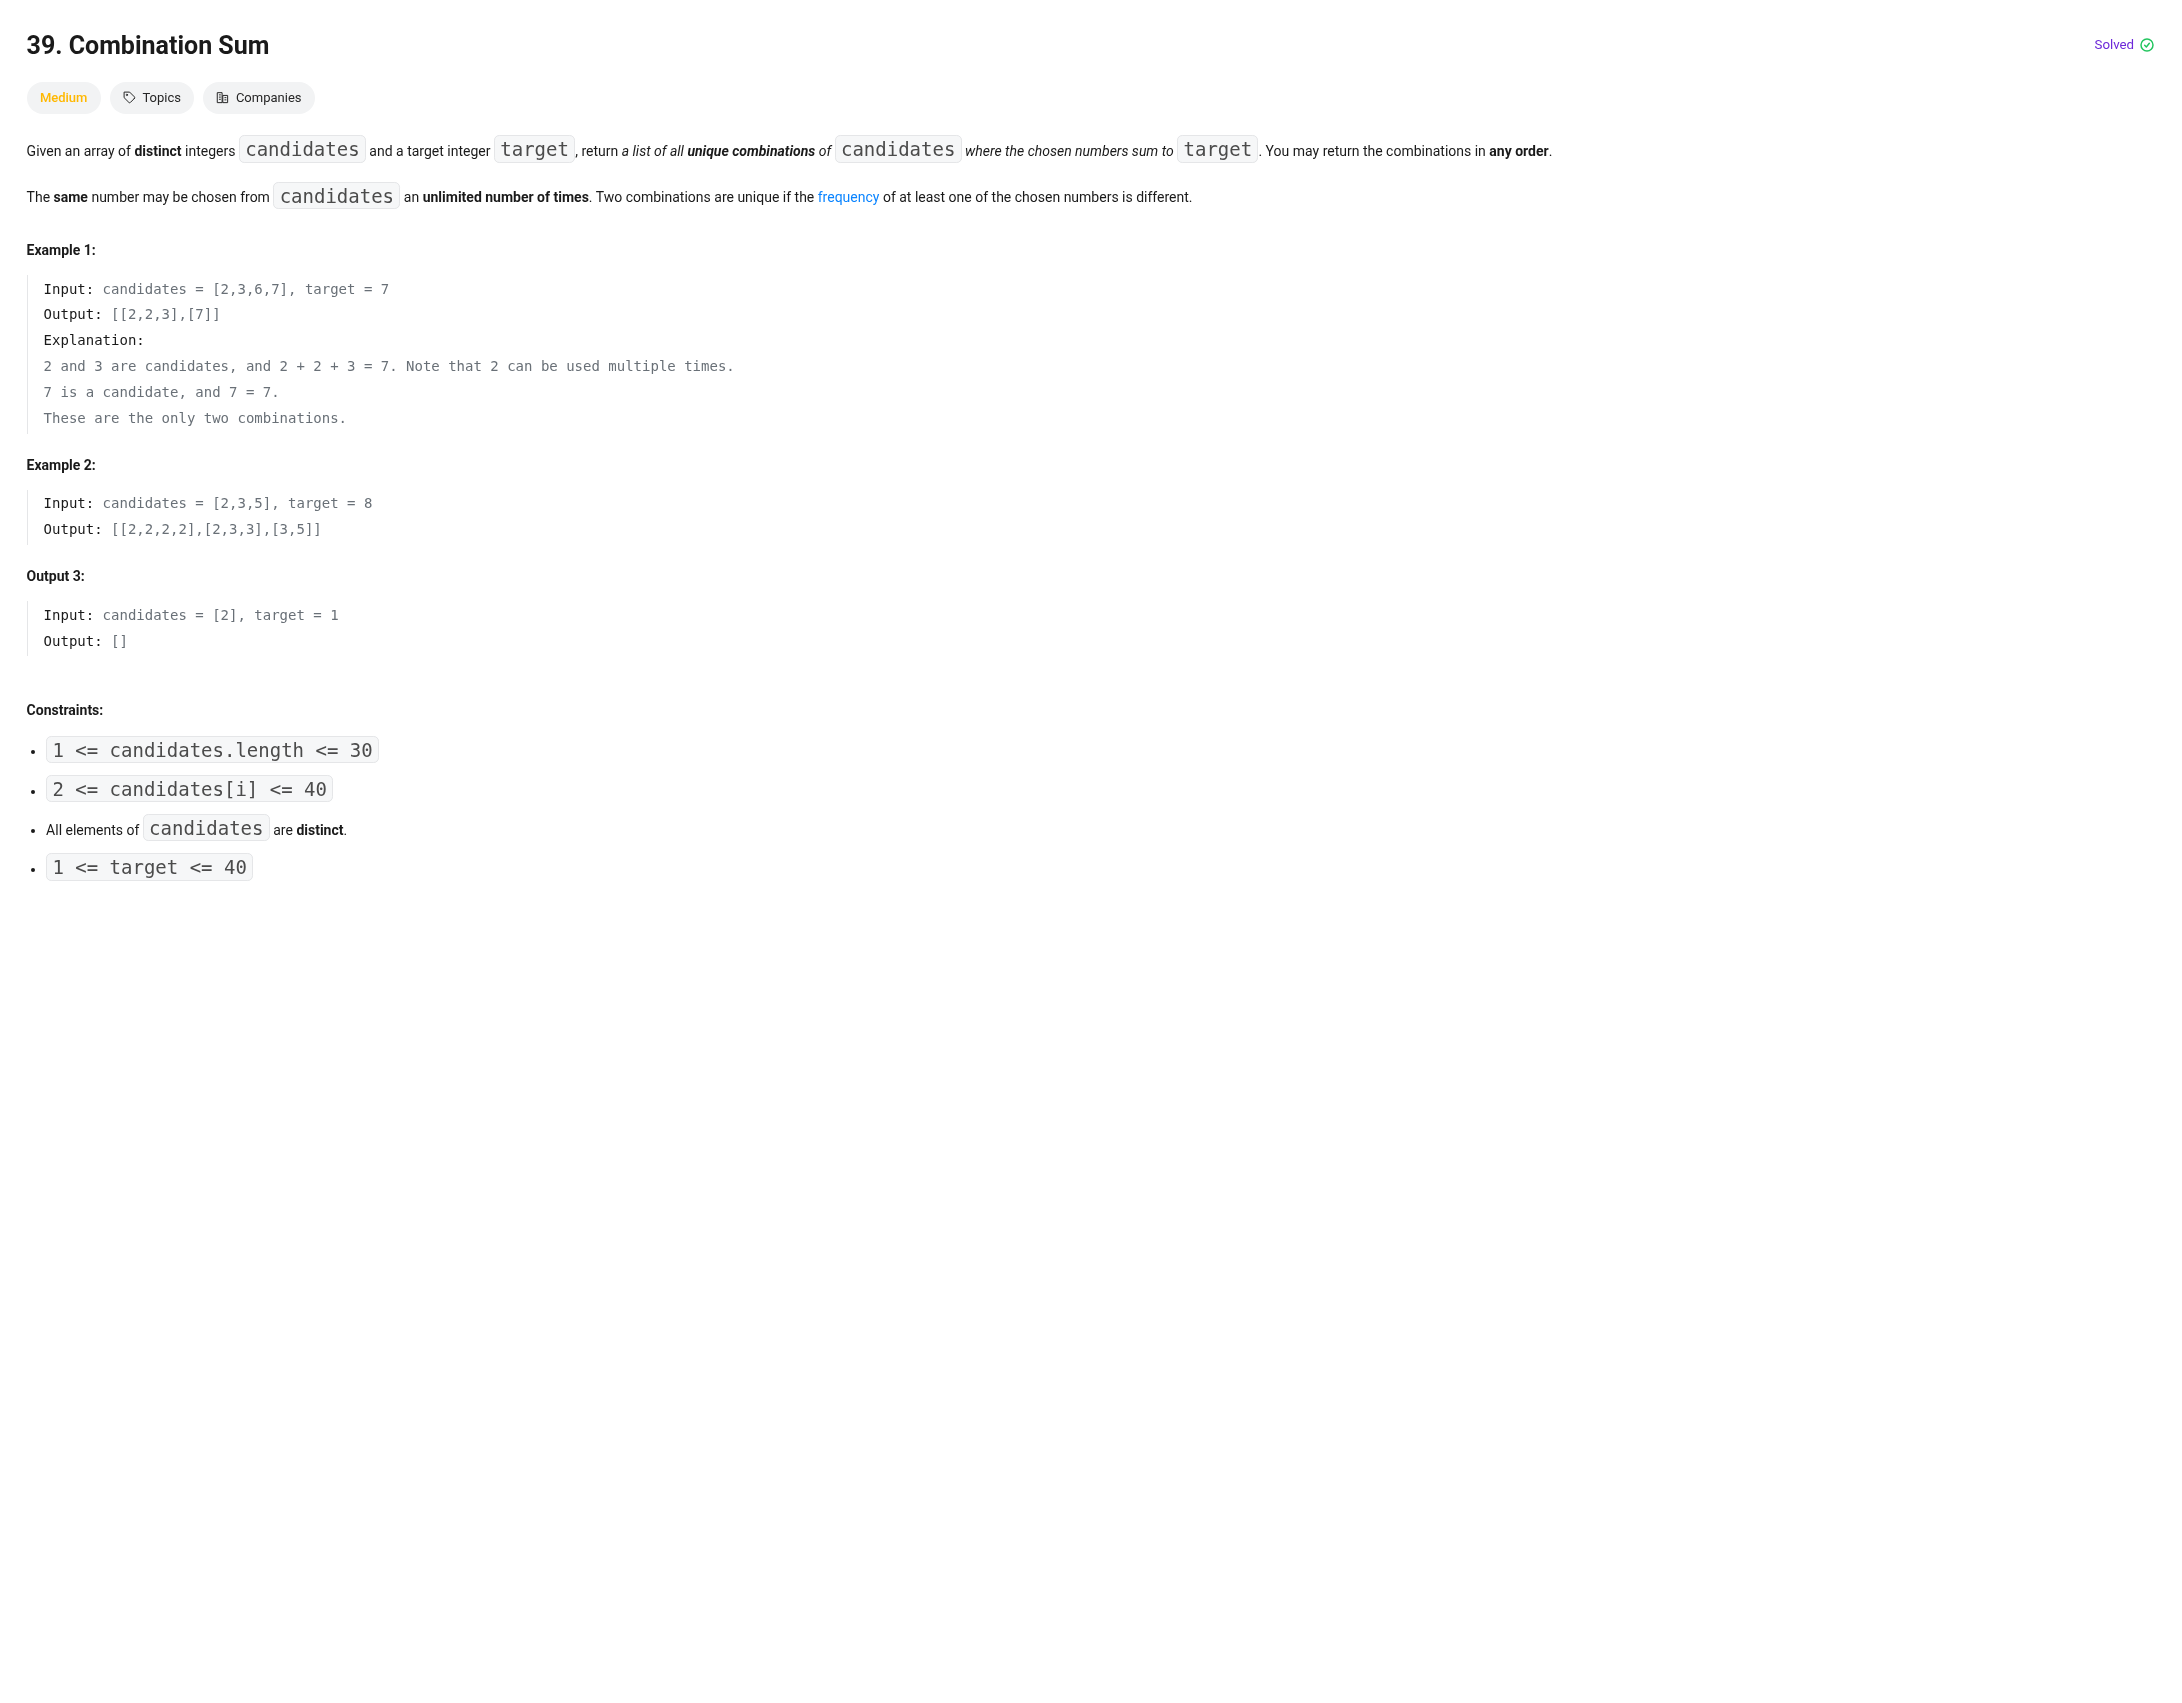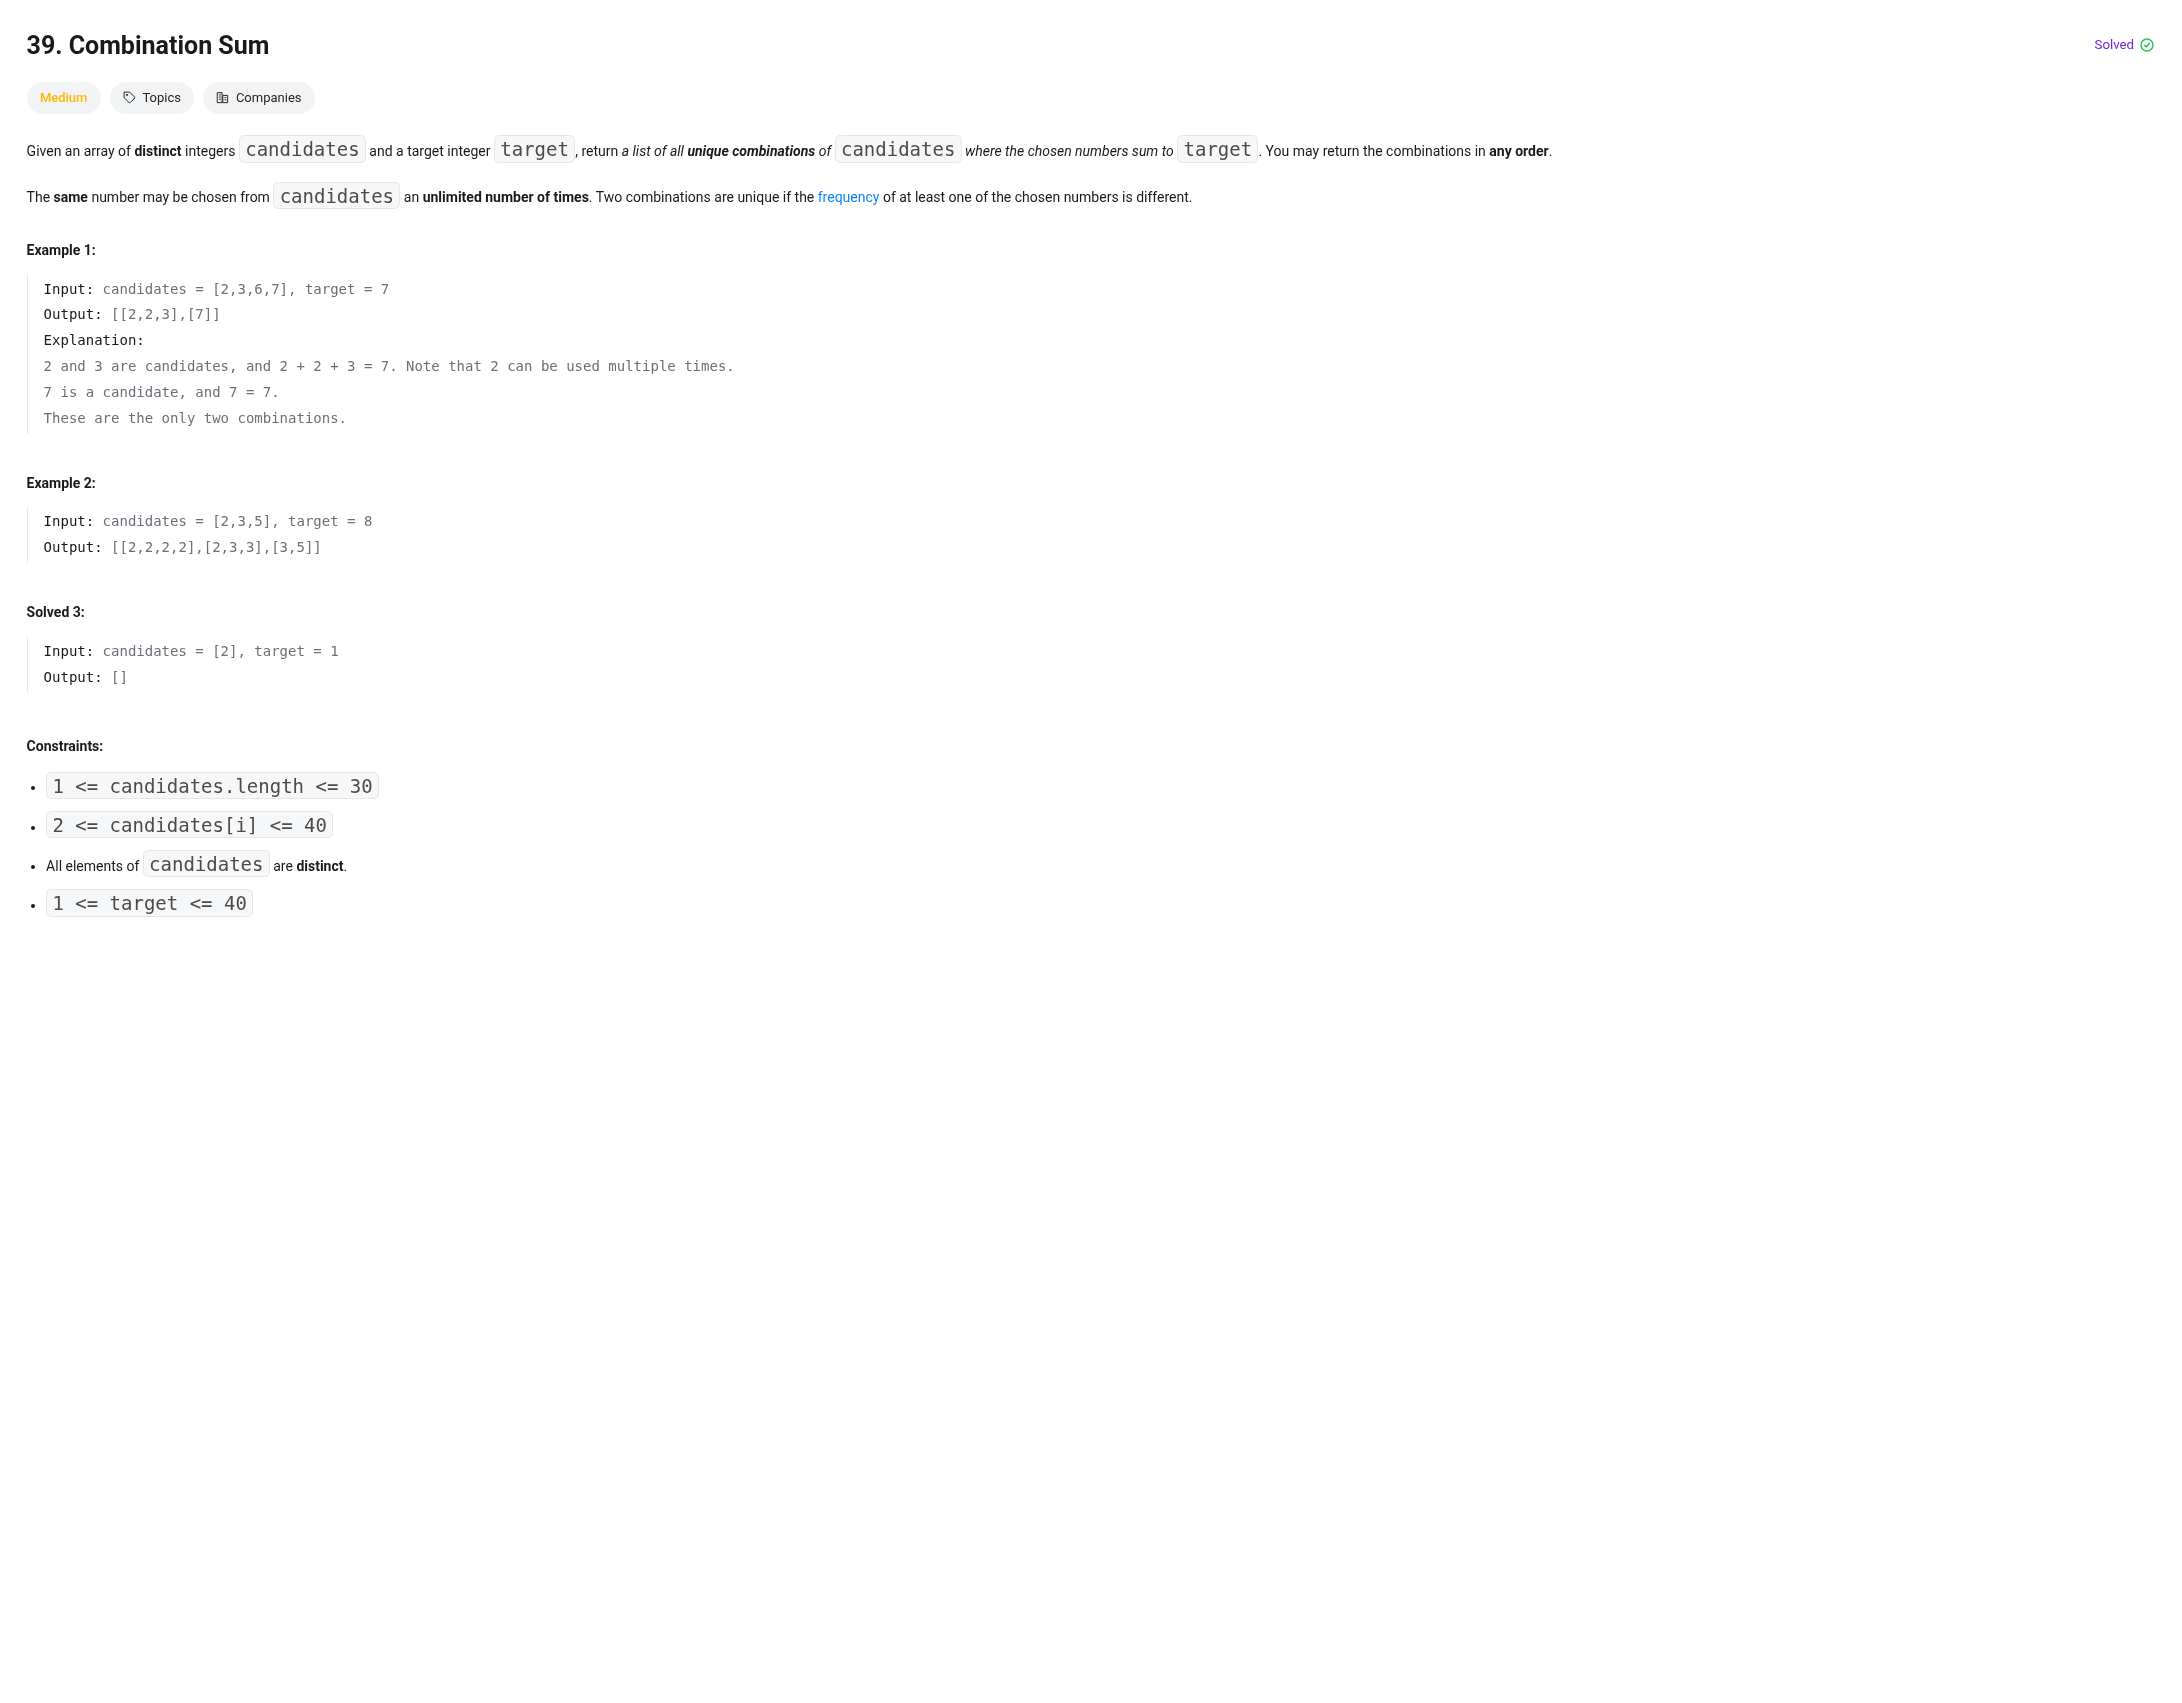--- a/index.html
+++ b/index.html
@@ -77,21 +77,21 @@
   a.kw {
     color: #0a84ff;
     text-decoration: none;
   }
   .section-label {
     font-weight: 700;
     margin: 44px 0 14px 0;
     font-size: 14px;
   }
   .section-label.ex {
-    margin-top: 39px;
+    margin-top: 21px;
   }
   .section-label.first-ex {
     margin-top: 28px;
   }
   pre.example {
     border-left: 1.8px solid #e5e6e8;
     padding: 1.8px 0 1.8px 16px;
     margin: 0 0 8.9px 0;
     font-family: ui-monospace, SFMono-Regular, "SF Mono", Menlo, Consolas, monospace;
     font-size: 14px;
@@ -163,21 +163,21 @@
 <strong>Output:</strong><span> [[2,2,3],[7]]</span>
 <strong>Explanation:</strong><span>
 2 and 3 are candidates, and 2 + 2 + 3 = 7. Note that 2 can be used multiple times.
 7 is a candidate, and 7 = 7.
 These are the only two combinations.</span></pre>
 
 <div class="section-label ex">Example 2:</div>
 <pre class="example"><strong>Input:</strong><span> candidates = [2,3,5], target = 8</span>
 <strong>Output:</strong><span> [[2,2,2,2],[2,3,3],[3,5]]</span></pre>
 
-<div class="section-label ex">Solved 3:</div>
+<div class="section-label ex">Output 3:</div>
 <pre class="example"><strong>Input:</strong><span> candidates = [2], target = 1</span>
 <strong>Output:</strong><span> []</span></pre>
 
 <div class="section-label">Constraints:</div>
 <ul class="constraints">
   <li><code class="inline">1 &lt;= candidates.length &lt;= 30</code></li>
   <li><code class="inline">2 &lt;= candidates[i] &lt;= 40</code></li>
   <li><span>All elements of </span><code class="inline">candidates</code><span> are </span><strong>distinct</strong><span>.</span></li>
   <li><code class="inline">1 &lt;= target &lt;= 40</code></li>
 </ul>

